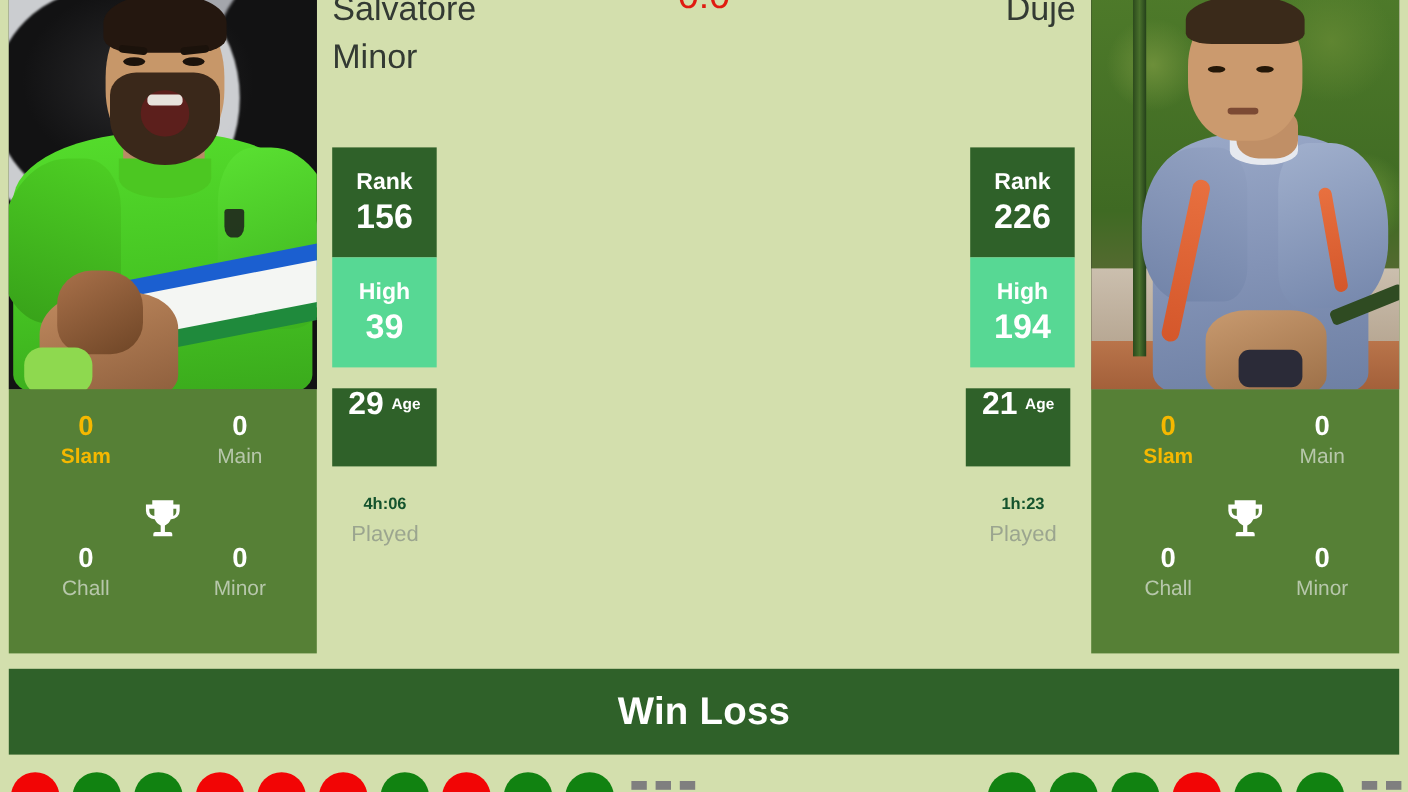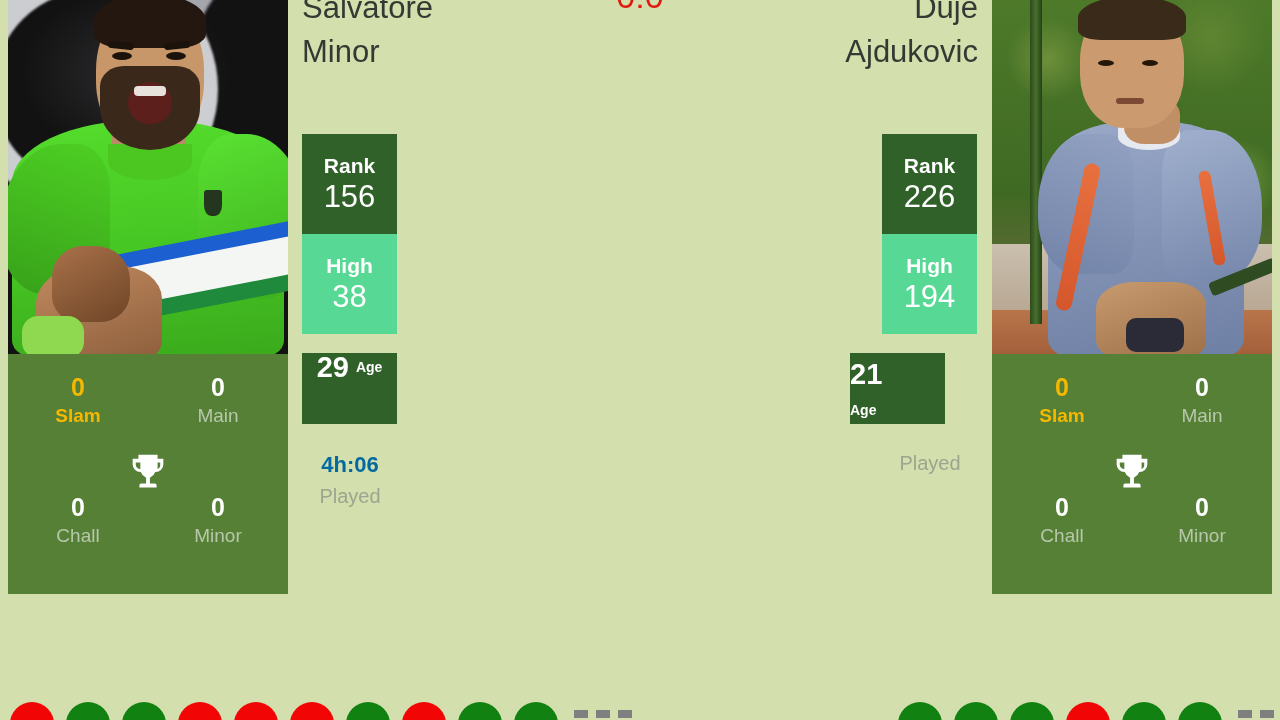--- a/index.html
+++ b/index.html
@@ -347,41 +347,41 @@
     gap:2px;
   }
   .high-box {
     width:95px; height:100px;
     background:#57d894;
     display:flex; flex-direction:column;
     align-items:center; justify-content:center;
     gap:2px;
   }
   .box-lab { font-size:21px; color:#ffffff; font-weight:bold; line-height:1.1; }
-  .box-val { font-size:31px; color:#ffffff; font-weight:normal; line-height:1.1; }
+  .box-val { font-size:31px; color:#ffffff; font-weight:bold; line-height:1.1; }
 
   .age-box {
     position:absolute;
     width:95px; height:71px;
     background:#2f6129;
     display:flex; align-items:flex-start; justify-content:center;
     gap:7px;
   }
   .age-box.left  { left:302px; top:353px; }
-  .age-box.right { left:850px; top:353px;flex-direction:column; }
+  .age-box.right { left:878px; top:353px; }
   .age-val { font-size:29px; color:#ffffff; font-weight:bold; line-height:1; }
   .age-lab { font-size:14px; color:#ffffff; font-weight:bold; line-height:1; padding-top:7px; }
 
   
   .played {
     position:absolute; width:150px; text-align:center;
   }
   .played.left  { left:275px; top:448px; }
   .played.right { left:855px; top:448px; }
-  .played-val { font-size:22px; color:#0369a1; font-weight:bold; line-height:1.5; }
+  .played-val { font-size:15px; color:#14532d; font-weight:bold; line-height:1.5; }
   .played-lab { font-size:20px; color:#9ba58f; line-height:1.5; }
 
   
   .wl-banner {
     position:absolute;
     left:8px; top:608px;
     width:1264px; height:78px;
     background:#2f6129;
     display:flex; align-items:center; justify-content:center;
   }
@@ -468,32 +468,31 @@
   </div>
 
   <div class="names-row">
     <div class="pname left">
       <span>Salvatore</span><br>
       <span>Minor</span>
     </div>
     <div class="score">0:0</div>
     <div class="pname right">
       <span>Duje</span><br>
-      <span>Ajdukovic</span>
     </div>
   </div>
 
   <div class="rank-stack left">
     <div class="rank-box">
       <div class="box-lab">Rank</div>
       <div class="box-val">156</div>
     </div>
     <div class="high-box">
       <div class="box-lab">High</div>
-      <div class="box-val">38</div>
+      <div class="box-val">39</div>
     </div>
   </div>
 
   <div class="rank-stack right">
     <div class="rank-box">
       <div class="box-lab">Rank</div>
       <div class="box-val">226</div>
     </div>
     <div class="high-box">
       <div class="box-lab">High</div>
@@ -508,20 +507,21 @@
   <div class="age-box right">
     <span class="age-val">21</span>
     <span class="age-lab">Age</span>
   </div>
 
   <div class="played left">
     <div class="played-val">4h:06</div>
     <div class="played-lab">Played</div>
   </div>
   <div class="played right">
+    <div class="played-val">1h:23</div>
     <div class="played-lab">Played</div>
   </div>
 
   <div class="trophy-panel left">
     <div class="tp-grid">
       <div class="tp-cell top">
         <div class="tp-num gold">0</div>
         <div class="tp-lab gold">Slam</div>
       </div>
       <div class="tp-cell top">
@@ -559,20 +559,23 @@
       <div class="tp-cell bot">
         <div class="tp-num">0</div>
         <div class="tp-lab">Minor</div>
       </div>
     </div>
     <svg class="trophy-icon" viewBox="0 0 24 24">
       <path fill="#ffffff" d="M7 2h10v2h3v3a4 4 0 0 1-4 4h-.2A5 5 0 0 1 13 13.9V17h2.5a1 1 0 0 1 1 1v1h-9v-1a1 1 0 0 1 1-1H11v-3.1A5 5 0 0 1 8.2 11H8a4 4 0 0 1-4-4V4h3V2zm0 4H5.6v1A2.4 2.4 0 0 0 8 9.4V6zm10 0v3.4A2.4 2.4 0 0 0 18.4 7V6H17z"></path>
     </svg>
   </div>
 
+  <div class="wl-banner">
+    <div class="wl-title">Win Loss</div>
+  </div>
 
   <div class="dots-row left">
       <div class="dot loss" style="left: 0px;"></div>
       <div class="dot win" style="left: 56px;"></div>
       <div class="dot win" style="left: 112px;"></div>
       <div class="dot loss" style="left: 168px;"></div>
       <div class="dot loss" style="left: 224px;"></div>
       <div class="dot loss" style="left: 280px;"></div>
       <div class="dot win" style="left: 336px;"></div>
       <div class="dot loss" style="left: 392px;"></div>

